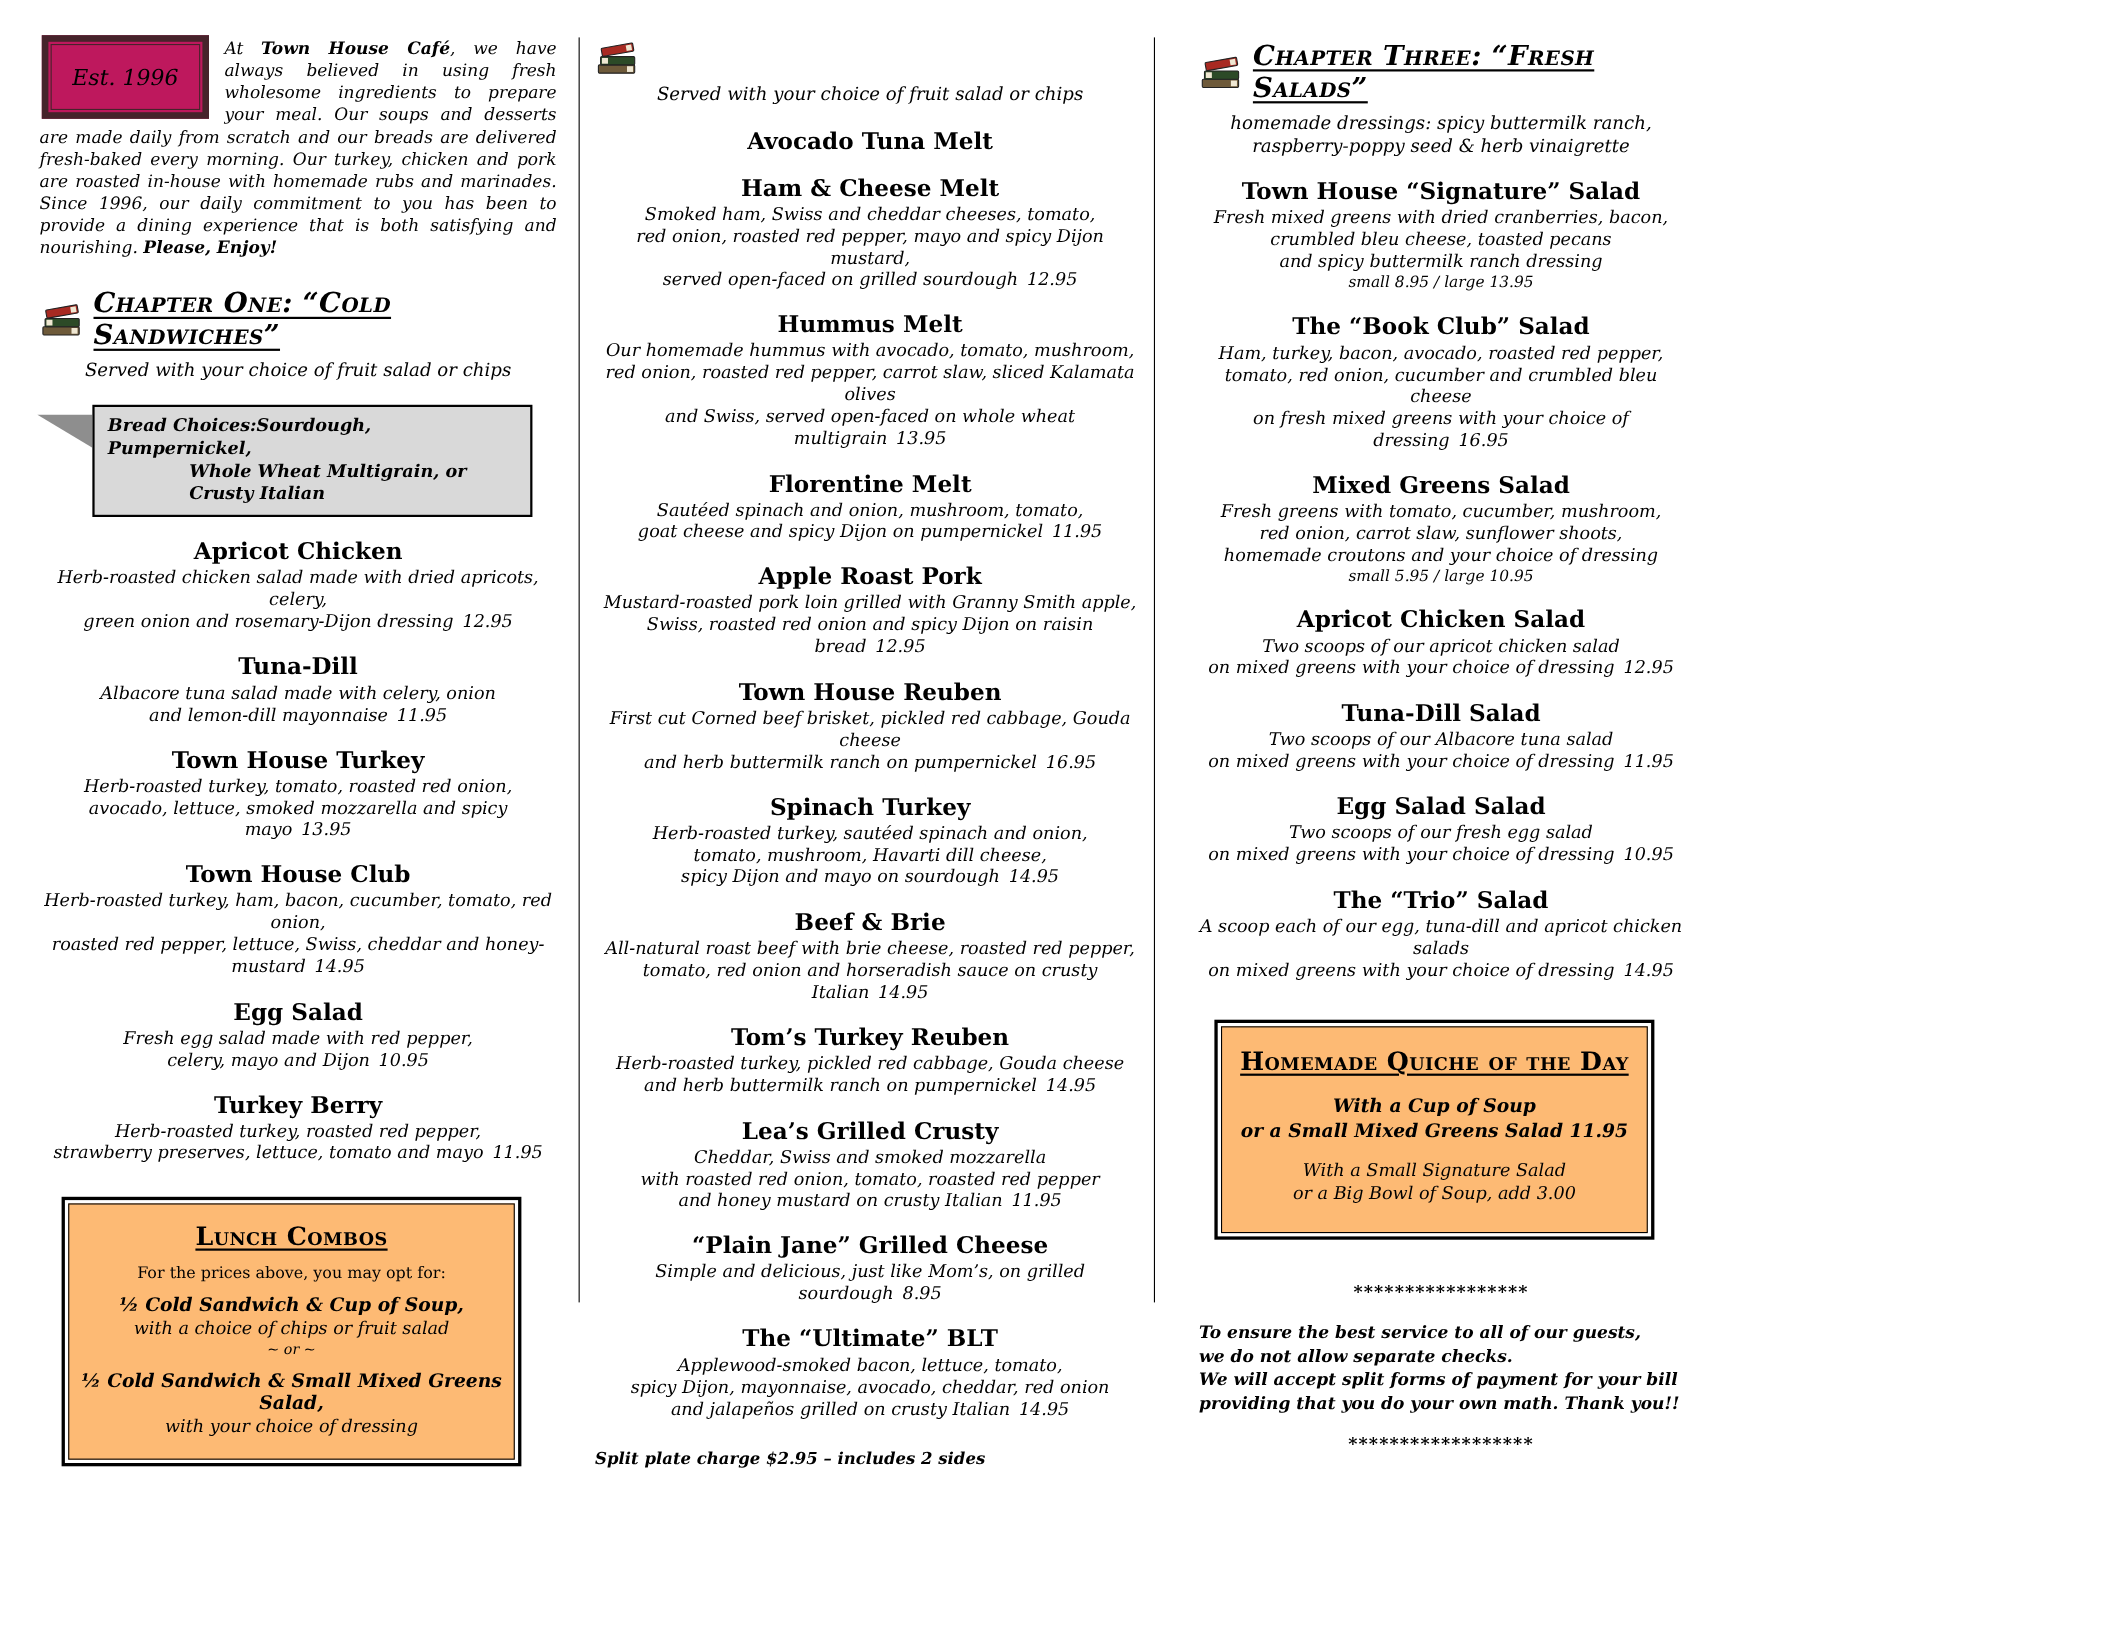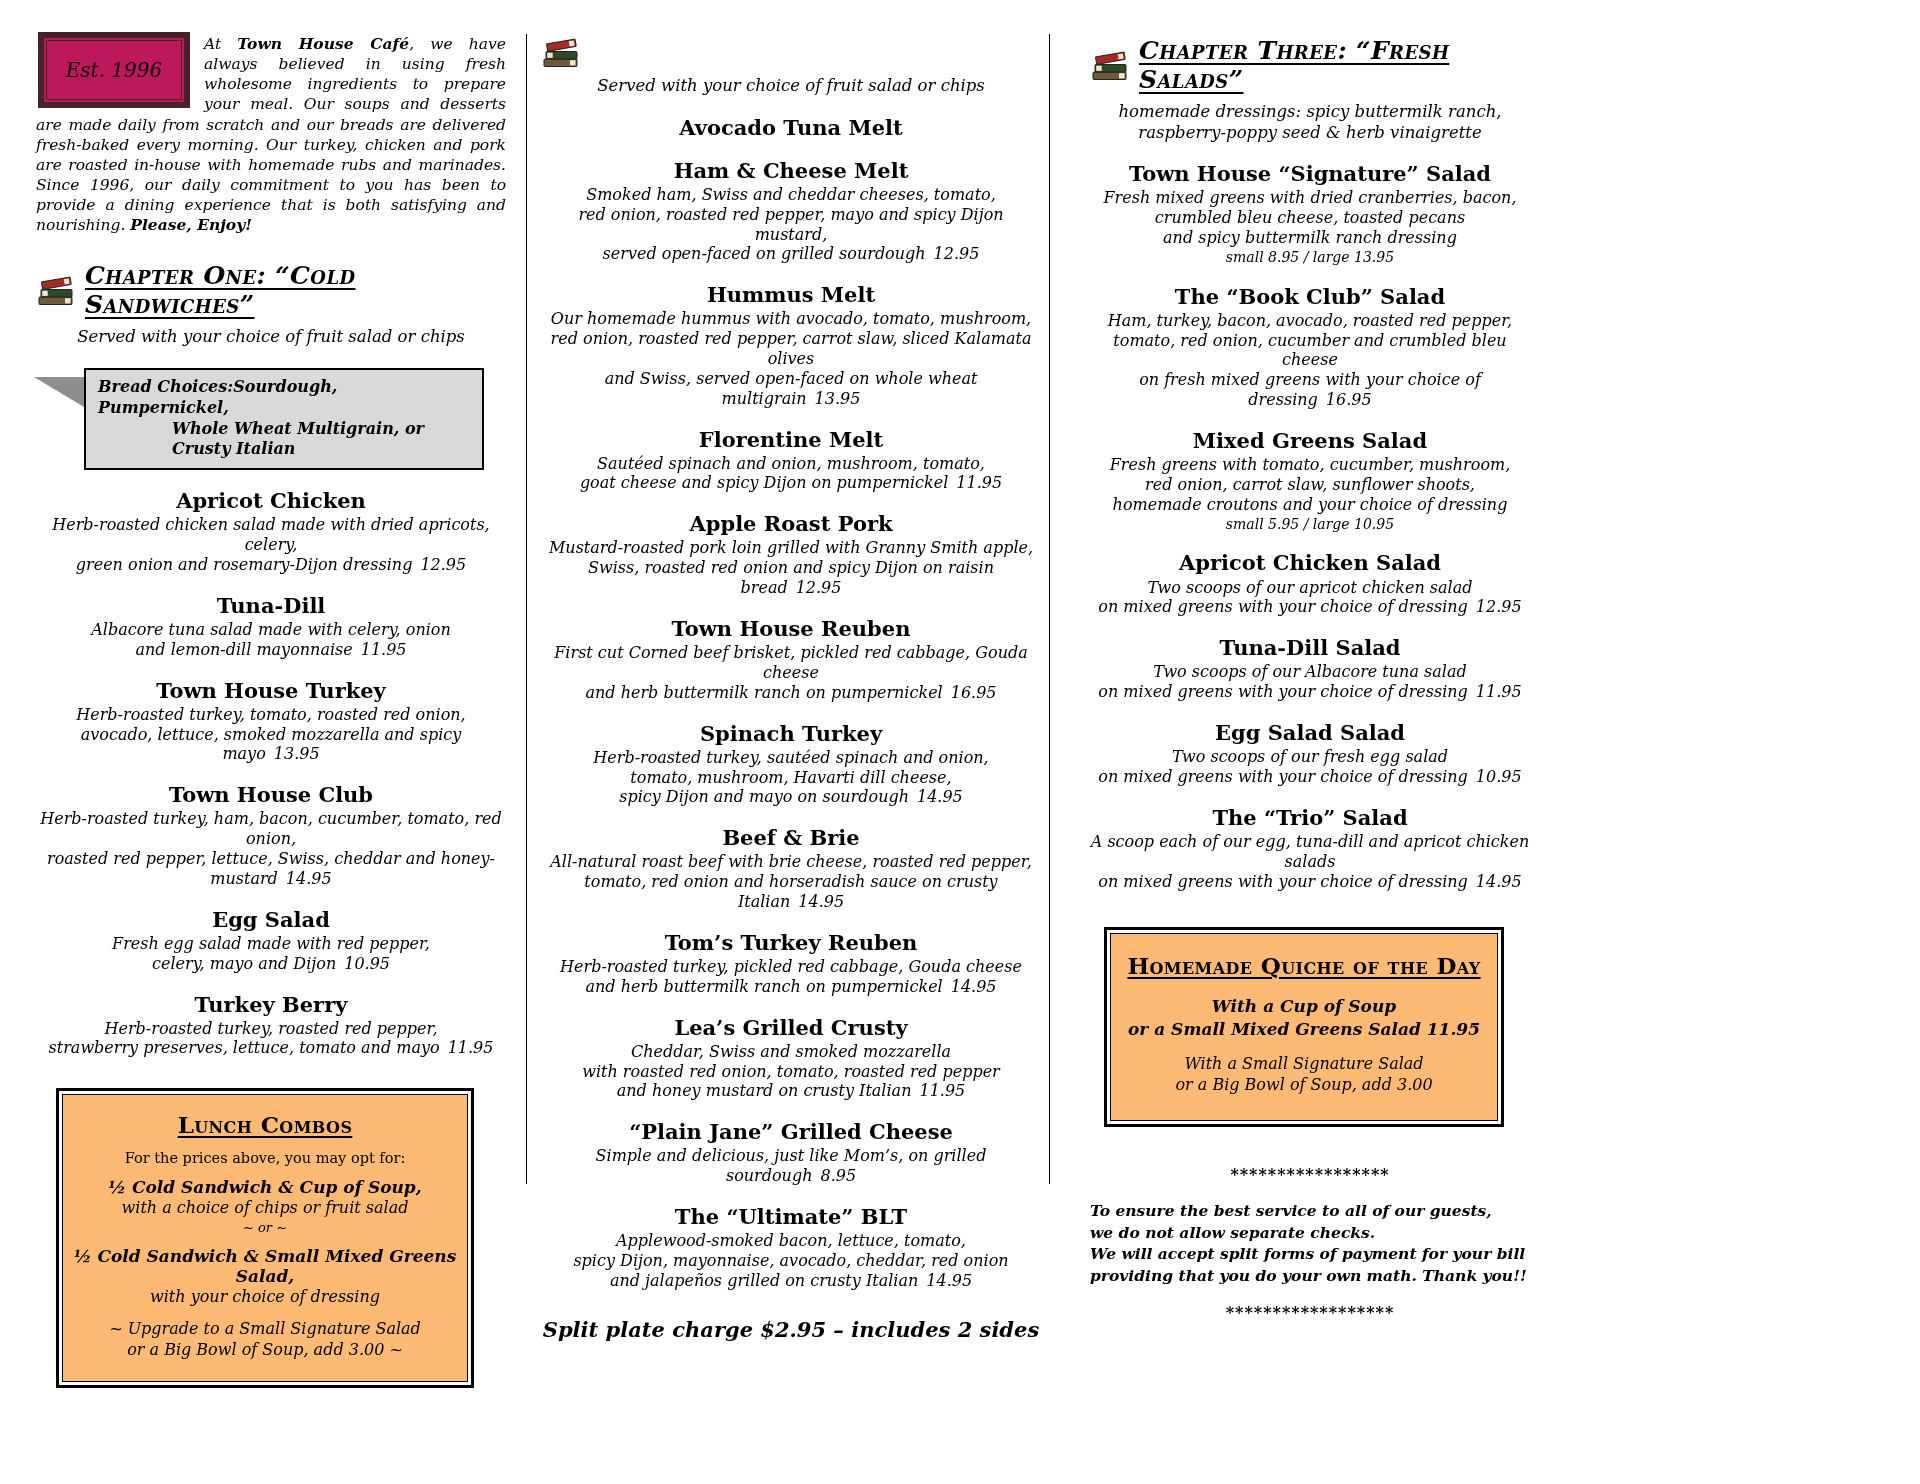--- a/index.html
+++ b/index.html
@@ -70,21 +70,21 @@
   .quiche-box { margin:36px 0 0 14px; width:400px; }
   .quiche-box .box-inner { padding:18px 8px 24px; }
   .quiche-line1 { font-weight:bold; font-style:italic; font-size:17px; margin-top:16px; white-space:pre-line; line-height:1.35; }
   .quiche-line2 { font-style:italic; font-size:16px; margin-top:13px; white-space:pre-line; line-height:1.3; }
 
   .stars { text-align:center; font-weight:bold; font-size:16px; letter-spacing:1px; margin-top:38px; }
   .policy-text { text-align:left; font-weight:bold; font-style:italic; font-size:15.5px;
     line-height:1.4; margin-top:16px; white-space:pre-line; }
   .stars-bottom { margin-top:16px; }
 
-  .split-footnote { text-align:center; font-weight:bold; font-style:italic; font-size:21px; margin-top:26px; }
+  .split-footnote { font-weight:bold; font-style:italic; font-size:15px; margin-top:26px; }
 </style>
 </head>
 <body>
 
 <div class="menu">
 
   <div class="col col1">
     <div class="intro-block">
       <div class="est-badge">
         <div class="est-badge-inner">Est. 1996</div>
@@ -164,22 +164,20 @@
 
     <div class="combo-box box-outer">
       <div class="box-inner">
         <h3 class="box-title">Lunch Combos</h3>
         <div class="combo-intro">For the prices above, you may opt for:</div>
         <div class="combo-opt">½ Cold Sandwich &amp; Cup of Soup,</div>
         <div class="combo-sub">with a choice of chips or fruit salad</div>
         <div class="combo-or">~ or ~</div>
         <div class="combo-opt">½ Cold Sandwich &amp; Small Mixed Greens Salad,</div>
         <div class="combo-sub">with your choice of dressing</div>
-        <div class="combo-upgrade">~ Upgrade to a Small Signature Salad
-or a Big Bowl of Soup, add 3.00 ~</div>
       </div>
     </div>
   </div>
 
   <div class="vdivider d1"></div>
 
   <div class="col col2">
     <div class="chapter-heading">
       <span class="books-icon">
   <svg width="40" height="32" viewBox="0 0 40 32">

